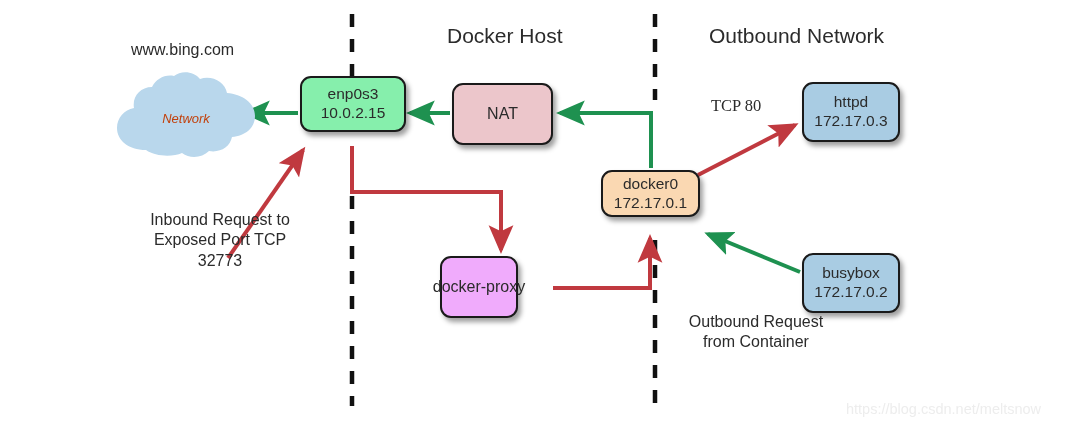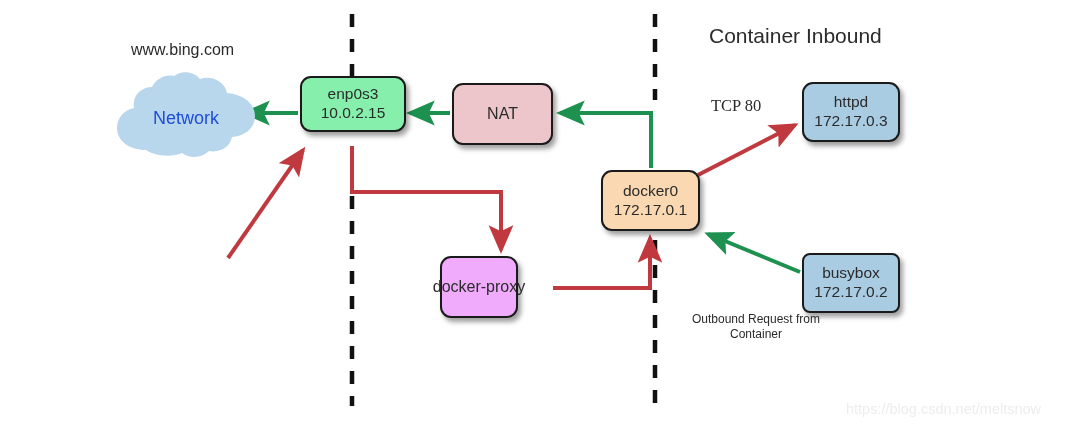--- a/index.html
+++ b/index.html
@@ -43,61 +43,62 @@
     display: block;
     text-align: center;
     line-height: 1.22;
     white-space: nowrap;
     font-size: 15.5px;
   }
   .node.single .line1 { font-size: 16px; }
 
   #node-enp0s3   { left: 300px; top: 76px;  width: 106px; height: 56px; background: #86efac; }
   #node-nat      { left: 452px; top: 83px;  width: 101px; height: 62px; background: #ecc6cb; }
-  #node-docker0  { left: 601px; top: 170px; width: 99px;  height: 61px; background: #fad8b2; }
+  #node-docker0  { left: 601px; top: 170px; width: 99px;  height: 47px; background: #fad8b2; }
   #node-httpd    { left: 802px; top: 82px;  width: 98px;  height: 60px; background: #a9cce3; }
-  #node-busybox  { left: 802px; top: 253px; width: 98px;  height: 60px; background: #a9cce3; border-radius: 8px; }
+  #node-busybox  { left: 802px; top: 253px; width: 98px;  height: 60px; background: #a9cce3; }
   #node-proxy    { left: 440px; top: 256px; width: 78px; height: 62px; background: #f0abfc; }
 
   
   #cloud-network {
     position: absolute;
     left: 112px;
     top: 72px;
     width: 148px;
     height: 92px;
     z-index: 4;
   }
   #cloud-network .cloud-label {
     position: absolute;
     left: 0;
     top: 50%;
     transform: translateY(-50%);
     width: 148px;
     text-align: center;
-    font-size: 18px;
-    color: #1d4ed8;
+    font-size: 13px;
+    color: #c2410c;
     z-index: 2;
+    font-style: italic;
   }
 
   
   .free-text {
     position: absolute;
     color: #2b2b2b;
     white-space: nowrap;
     z-index: 6;
   }
   .free-text.multiline { white-space: normal; text-align: center; line-height: 1.28; }
 
   #label-bing        { left: 131px; top: 41px;  font-size: 16px; }
   #title-docker-host { left: 447px; top: 24px;  font-size: 21px; }
   #title-container-network { left: 709px; top: 24px; font-size: 21px; }
   #label-tcp80       { left: 711px; top: 96px;  font-size: 16.5px; font-family: Liberation Serif, serif; }
   #label-inbound     { left: 130px; top: 210px; width: 180px; font-size: 16px; }
-  #label-outbound    { left: 676px; top: 312px; width: 160px; font-size: 12px; }
+  #label-outbound    { left: 676px; top: 312px; width: 160px; font-size: 16px; }
 
   #watermark {
     position: absolute;
     left: 846px;
     top: 401px;
     font-size: 14.5px;
     color: #ededed;
     white-space: nowrap;
     z-index: 3;
   }
@@ -173,23 +174,25 @@
     <span class="line1">busybox</span>
     <span class="line2">172.17.0.2</span>
   </div>
 
   <div class="node single" id="node-proxy">
     <span class="line1">docker-proxy</span>
   </div>
 
   <div class="free-text" id="label-bing">www.bing.com</div>
 
+  <div class="free-text" id="title-docker-host">Docker Host</div>
 
-  <div class="free-text" id="title-container-network">Container Inbound</div>
+  <div class="free-text" id="title-container-network">Outbound Network</div>
 
   <div class="free-text" id="label-tcp80">TCP 80</div>
 
+  <div class="free-text multiline" id="label-inbound">Inbound Request to Exposed Port TCP 32773</div>
 
   <div class="free-text multiline" id="label-outbound">Outbound Request from Container</div>
 
   <div id="watermark">https://blog.csdn.net/meltsnow</div>
 
 </div>
 
 </body></html>

